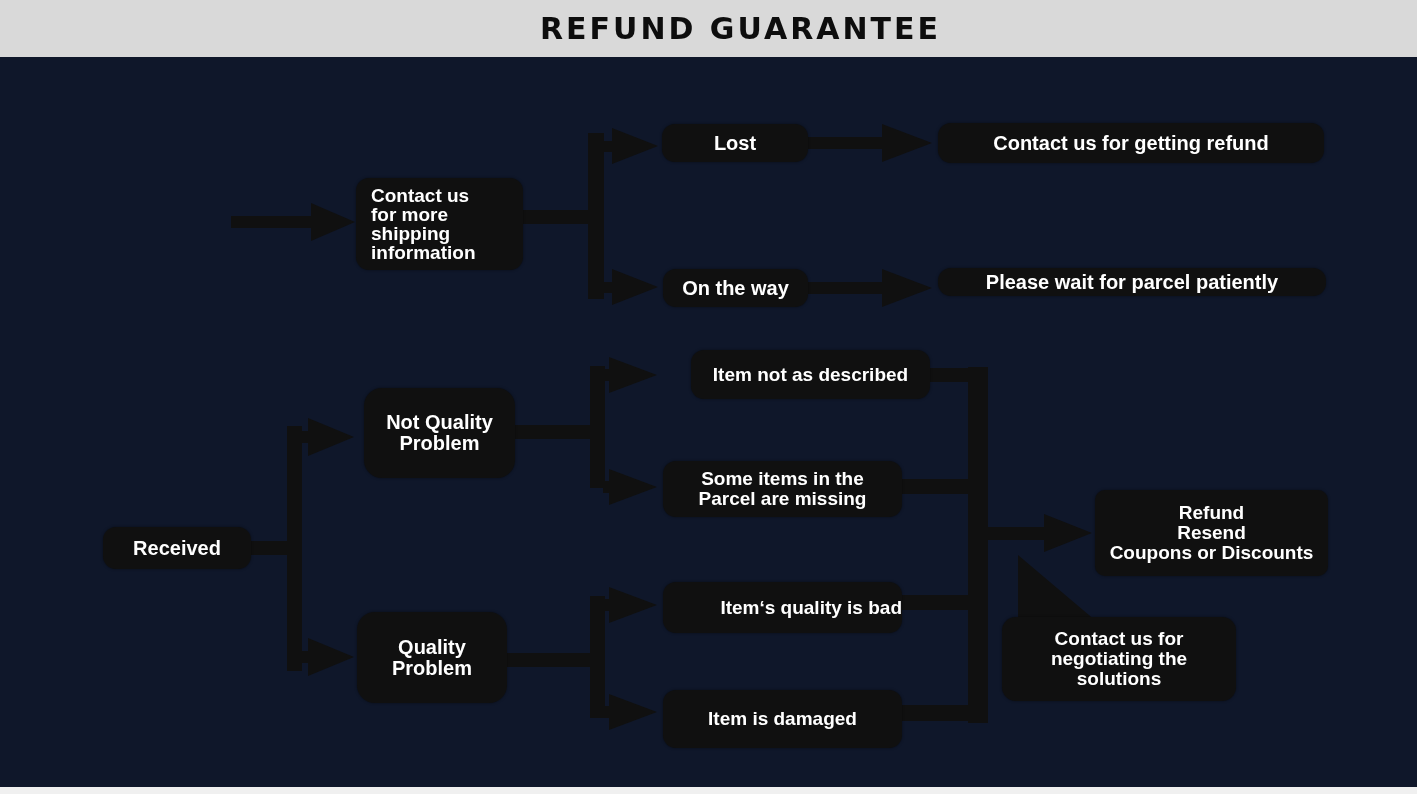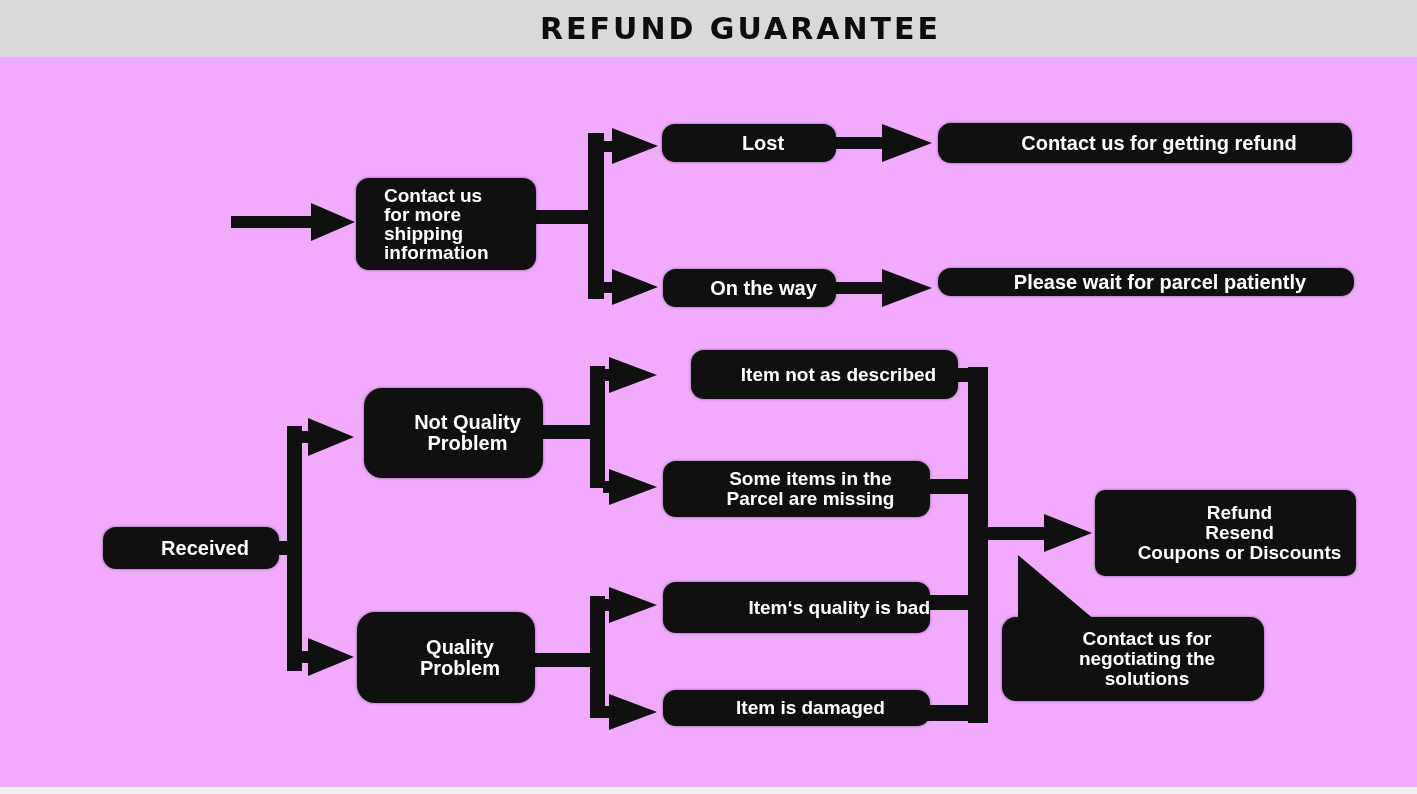--- a/index.html
+++ b/index.html
@@ -1,19 +1,19 @@
 <!DOCTYPE html>
 <html><head>
 <meta charset="utf-8">
 <style>
   html,body{margin:0;padding:0;background:#ffffff;}
   #stage{
     position:relative;
     width:1417px;height:794px;
-    background:#f0abfc;
+    background:#0f172a;
     overflow:hidden;
     font-family:"Liberation Sans", sans-serif;
   }
   .header-bar{
     position:absolute;left:0;top:0;width:1417px;height:57px;
     background:#d9d9d9;
     display:flex;align-items:center;justify-content:center;
   }
   .header-title{
     font-family:"DejaVu Sans", sans-serif;
@@ -33,26 +33,26 @@
     background:#101010;
     color:#ffffff;
     border-radius:13px;
     display:flex;flex-direction:column;
     align-items:center;justify-content:center;
     text-align:center;
     font-weight:bold;
     font-size:20px;
     line-height:1.05;
     box-shadow:0 0 3px rgba(0,0,0,0.45);
-    padding-left:28px;
   }
   .node span{display:block;}
   .node.left-align{
     align-items:flex-start;
     text-align:left;
+    padding-left:15px;
     font-size:19px;
     line-height:1.0;
   }
   .small-text{font-size:19px;}
 </style>
 </head>
 <body>
 
 <div id="stage">
 
@@ -175,21 +175,21 @@
 
   <div class="node small-text" style="left:663px;top:461px;width:239px;height:56px;">
     <span>Some items in the</span>
     <span>Parcel are missing</span>
   </div>
 
   <div class="node small-text" style="left:663px;top:582px;width:239px;height:51px;align-items:flex-end;">
     <span>Item‘s quality is bad</span>
   </div>
 
-  <div class="node small-text" style="left:663px;top:690px;width:239px;height:36px;">
+  <div class="node small-text" style="left:663px;top:690px;width:239px;height:58px;">
     <span>Item is damaged</span>
   </div>
 
   <div class="node small-text" style="left:1095px;top:490px;width:233px;height:86px;border-radius:10px;">
     <span>Refund</span>
     <span>Resend</span>
     <span>Coupons or Discounts</span>
   </div>
 
   <div class="node small-text" style="left:1002px;top:617px;width:234px;height:84px;border-radius:14px;">

